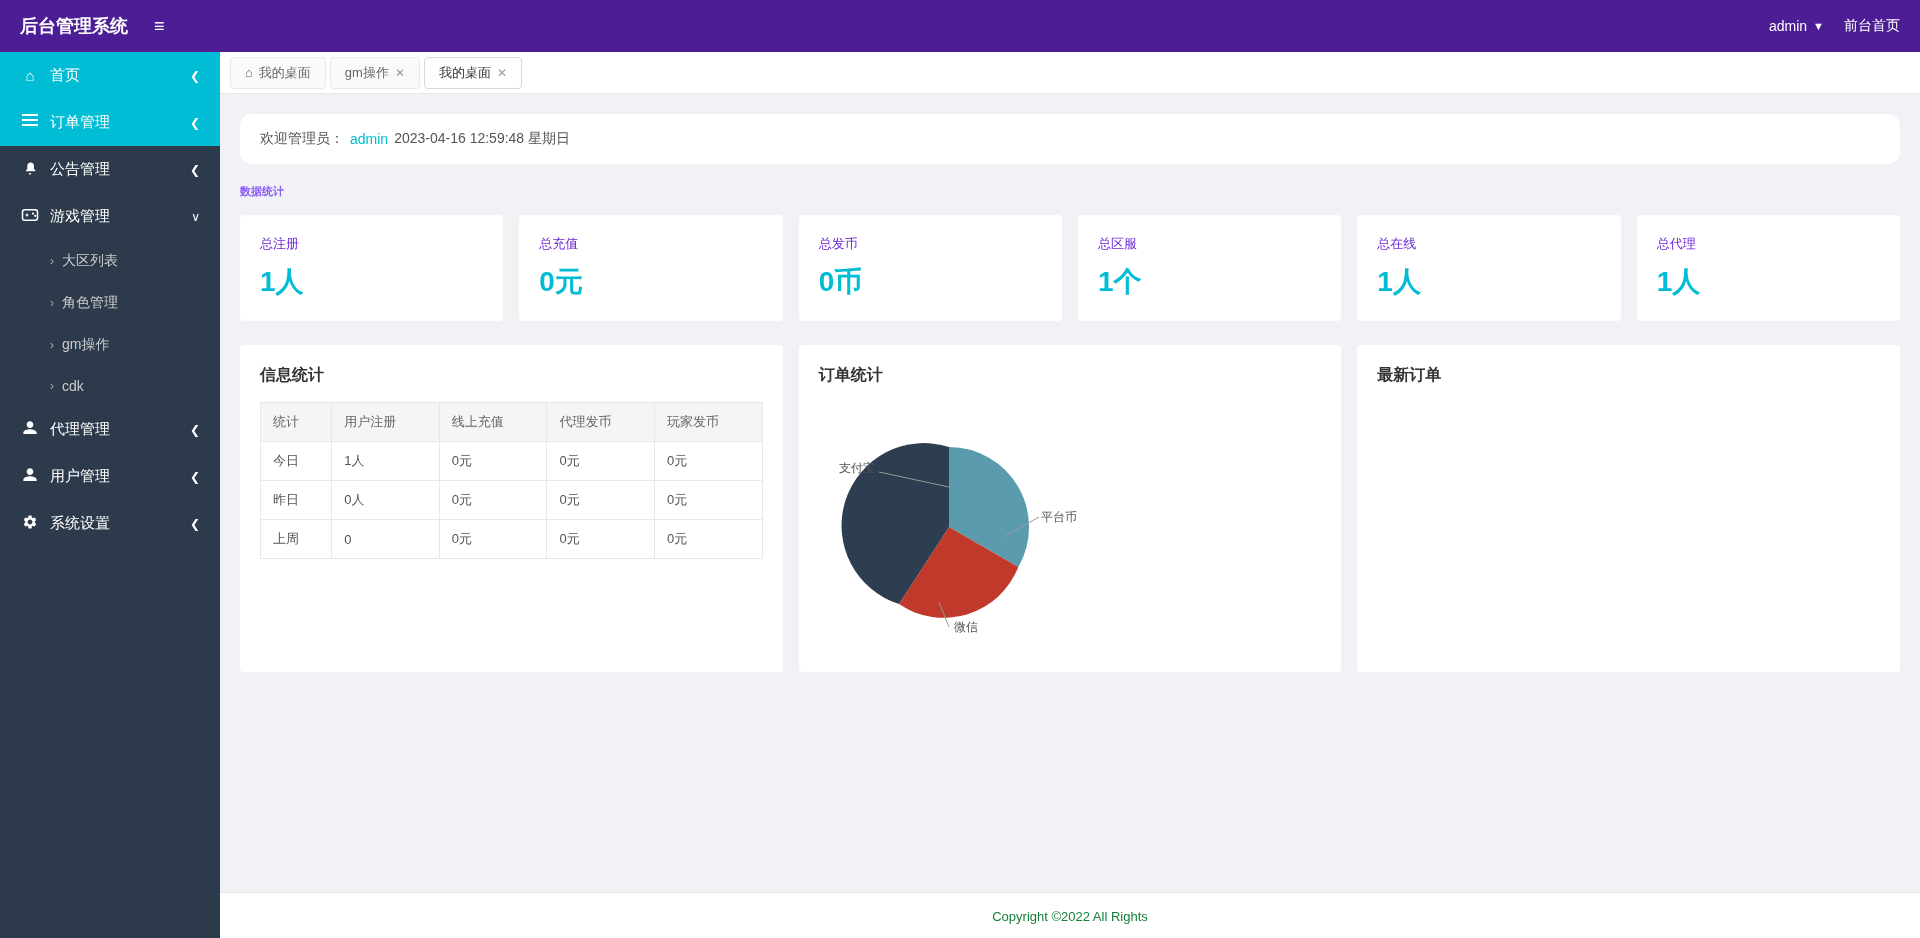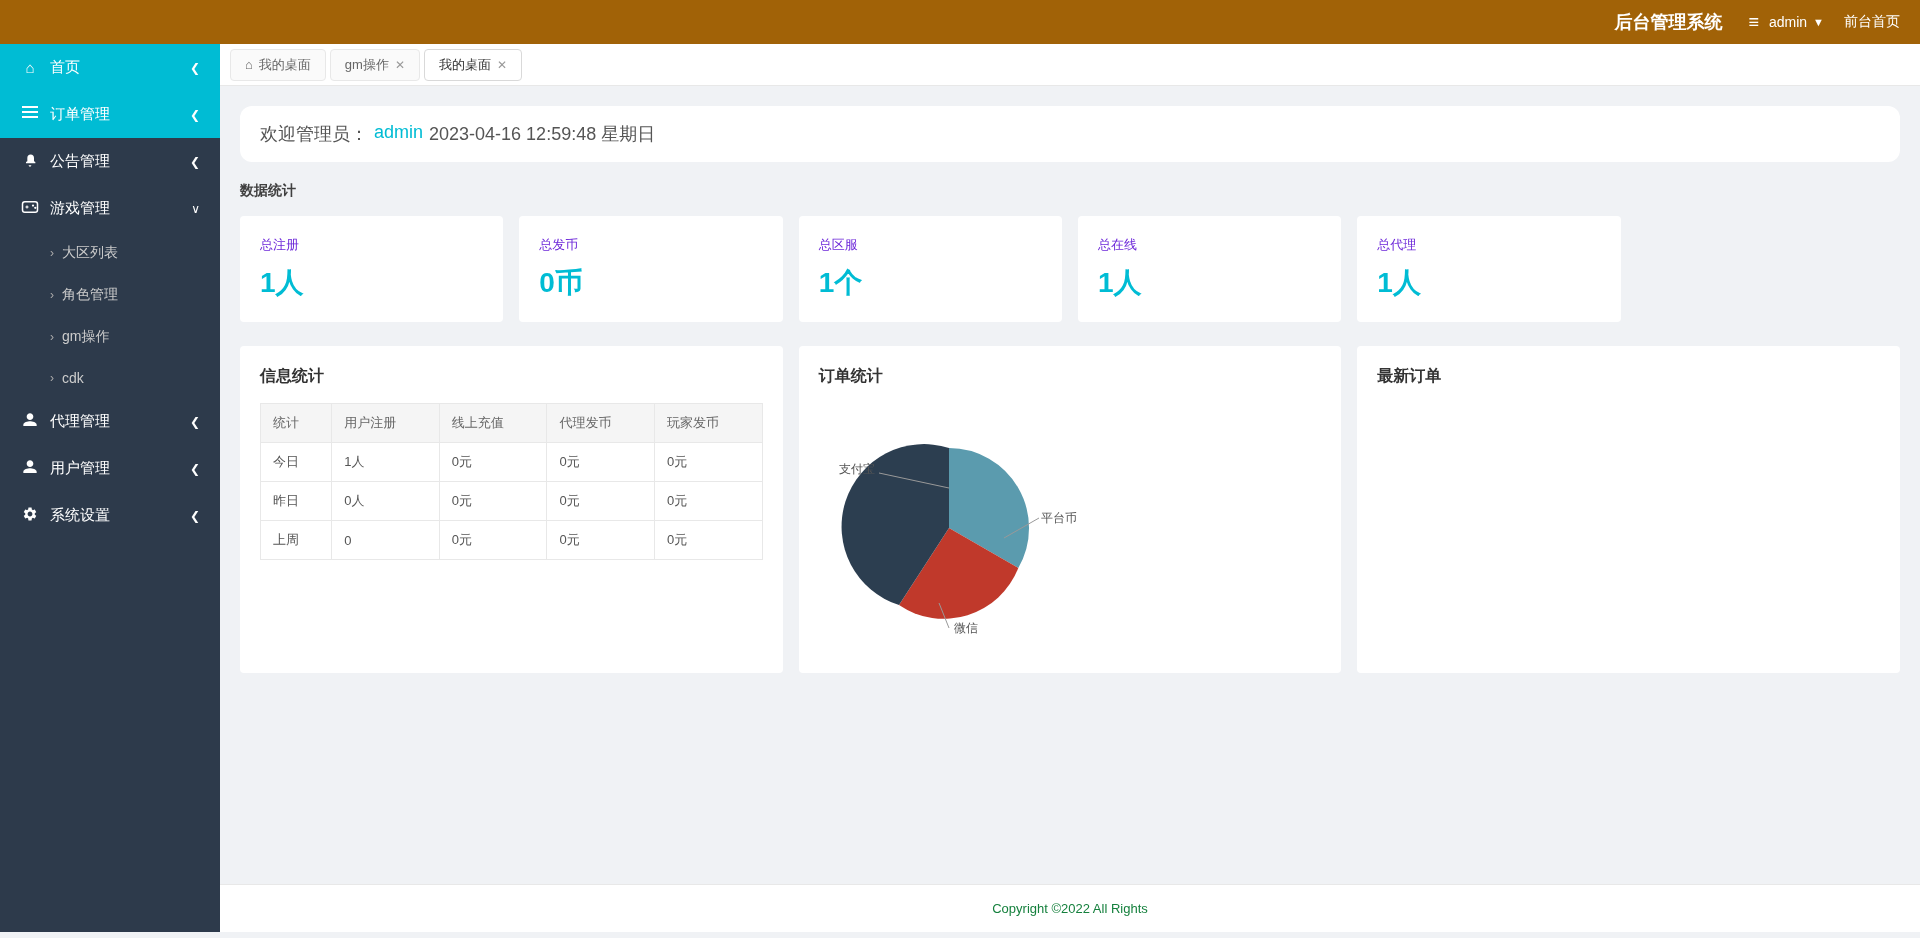--- a/index.html
+++ b/index.html
@@ -1,24 +1,24 @@
 <!DOCTYPE html>
 <html><head>
   <meta charset="utf-8">
   <style>
     * { margin: 0; padding: 0; box-sizing: border-box; }
     body { font-family: "Microsoft YaHei", "PingFang SC", sans-serif; font-size: 14px; background: #f0f2f5; color: #333; }
 
     
     .top-header {
-      height: 44px;
-      background: #a16207;
-      display: flex;
-      align-items: center;
-      justify-content: flex-end;
+      height: 52px;
+      background: #4c1d95;
+      display: flex;
+      align-items: center;
+      justify-content: space-between;
       padding: 0 20px;
       color: #fff;
     }
     .top-header .logo { font-size: 18px; font-weight: bold; }
     .top-header .menu-toggle { background: none; border: none; color: #fff; font-size: 18px; cursor: pointer; padding: 6px 10px; }
     .top-header .right-area { display: flex; align-items: center; gap: 20px; }
     .top-header .admin-info { display: flex; align-items: center; gap: 6px; cursor: pointer; }
     .top-header .front-link { color: #fff; cursor: pointer; }
 
     
@@ -86,29 +86,29 @@
     
     .page-body { flex: 1; overflow-y: auto; padding: 20px; background: #f0f2f5; }
 
     
     .welcome-bar {
       background: #fff;
       padding: 16px 20px;
       margin-bottom: 20px;
       border-radius: 12px;
       display: flex;
-      align-items: flex-start;
+      align-items: center;
       gap: 6px;
-      font-size: 18px;
+      font-size: 14px;
       color: #555;
     }
     .welcome-bar .admin-name { color: #00bcd4; }
 
     
-    .section-title { font-size: 14px; font-weight: bold; margin-bottom: 16px; color: #404040; }
+    .section-title { font-size: 11px; font-weight: bold; margin-bottom: 16px; color: #8b5cf6; }
     .stats-grid {
       display: grid;
       grid-template-columns: repeat(6, 1fr);
       gap: 16px;
       margin-bottom: 24px;
     }
     .stat-card {
       background: #fff;
       border-radius: 4px;
       padding: 20px;
@@ -303,20 +303,24 @@
         <span class="admin-name">admin</span>
         <span>2023-04-16  12:59:48  星期日</span>
       </div>
 
       <div>
         <div class="section-title">数据统计</div>
         <div class="stats-grid">
           <div class="stat-card">
             <div class="stat-label">总注册</div>
             <div class="stat-value">1人</div>
+          </div>
+          <div class="stat-card">
+            <div class="stat-label">总充值</div>
+            <div class="stat-value">0元</div>
           </div>
           <div class="stat-card">
             <div class="stat-label">总发币</div>
             <div class="stat-value">0币</div>
           </div>
           <div class="stat-card">
             <div class="stat-label">总区服</div>
             <div class="stat-value">1个</div>
           </div>
           <div class="stat-card">

